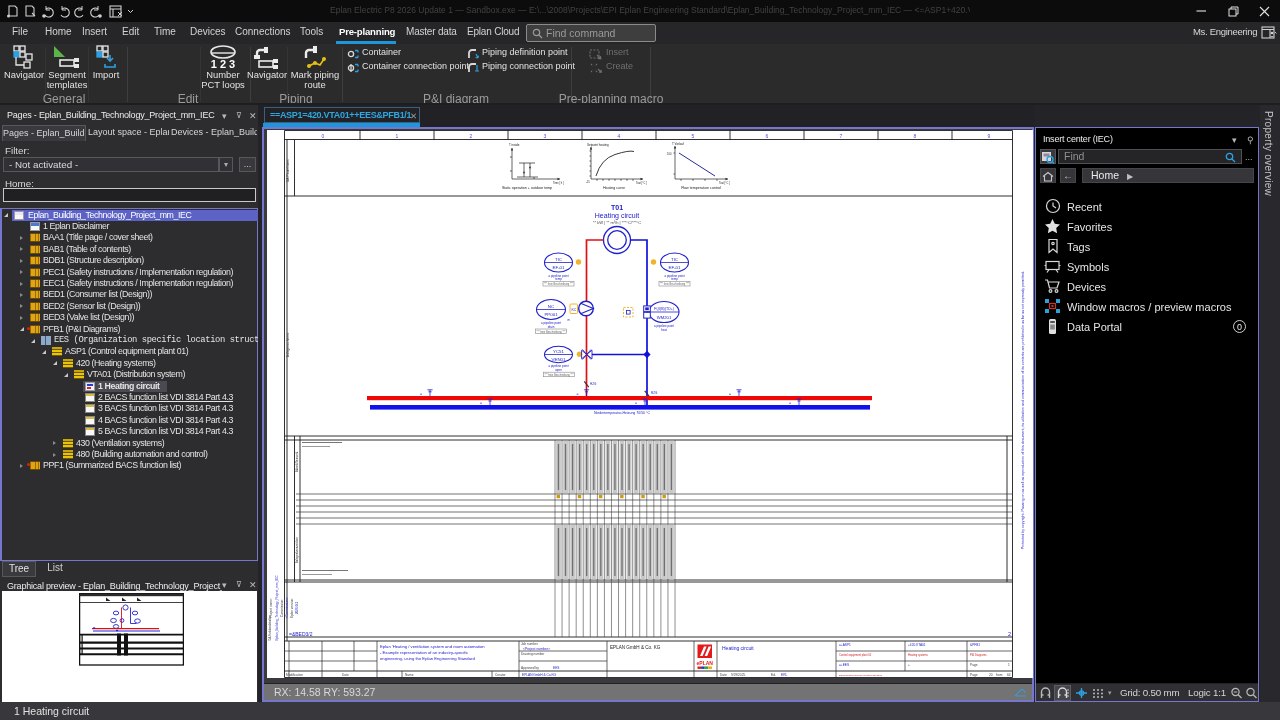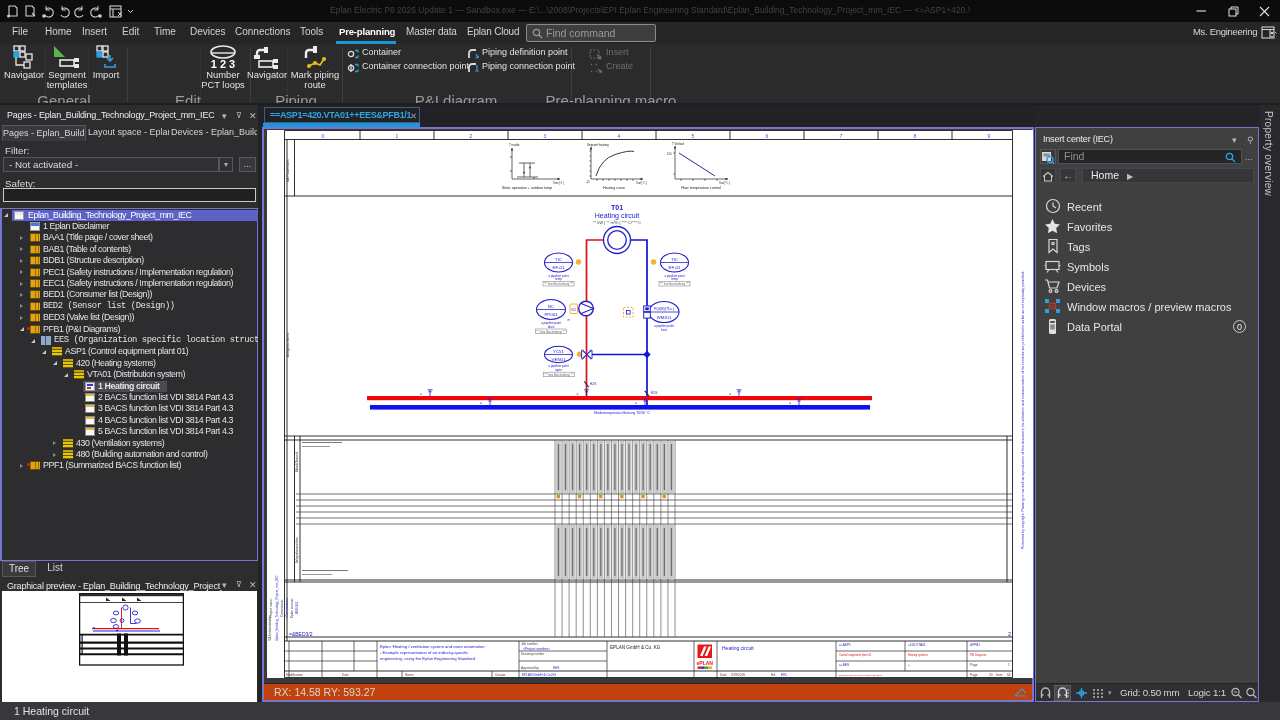--- a/index.html
+++ b/index.html
@@ -9,21 +9,21 @@
 
 #titlebar{position:absolute;left:0;top:0;width:1280px;height:22px;background:#0c0c0c;color:#cfcfcf}
 #titletext{position:absolute;left:330px;top:5px;width:640px;font-size:8.5px;color:#424242;text-align:center;white-space:nowrap;overflow:hidden}
 
 #menubar{position:absolute;left:0;top:22px;width:1280px;height:22px;background:#262628;color:#d2d2d2;font-size:10px}
 .mtab{position:absolute;top:4px;white-space:nowrap}
 #findbox{position:absolute;left:526px;top:2px;width:130px;height:18px;background:#3e3e3e;border:1px solid #8a8a8a;border-radius:2px;color:#9a9a9a;font-size:10.5px;line-height:16px;padding-left:19px}
 
 #ribbon{position:absolute;left:0;top:44px;width:1280px;height:61px;background:#2b2b2c;color:#dcdcdc}
 .rsep{position:absolute;top:3px;width:1px;height:55px;background:#3e3e40}
-.rlabel{position:absolute;top:48px;font-size:15px;color:#9b9b9b;text-align:right;transform:translateX(-50%)}
+.rlabel{position:absolute;top:48px;font-size:12px;color:#9b9b9b;text-align:right;transform:translateX(-50%)}
 .rbtn{position:absolute;top:1px;text-align:center;font-size:9.4px;color:#e2e2e2;line-height:10px}
 .rbtn svg{display:block;margin:0 auto -1px}
 .rsmall{position:absolute;font-size:9px;color:#e2e2e2;white-space:nowrap}
 
 #leftpanel{position:absolute;left:0;top:105px;width:258px;height:597px;background:#2d2d30;color:#e2e2e2;font-size:10.5px}
 .ptitle{font-size:9px;letter-spacing:-0.2px;color:#ececec;padding:5px 0 0 7px;white-space:nowrap;overflow:hidden}
 .hico{position:absolute;top:6px;color:#b9b9b9;font-size:9px}
 .lptab{position:absolute;top:20px;height:16px;font-size:9px;color:#d6d6d6;line-height:15px;text-align:center;white-space:nowrap;overflow:hidden}
 
 .trow{position:absolute;left:0;width:258px;height:11.4px;line-height:11.4px;white-space:nowrap;font-size:8.8px;letter-spacing:-0.4px;color:#e4e4e4}
@@ -34,23 +34,23 @@
 .i-page{background:linear-gradient(180deg,#e8e8ee 0 3px,#f8f8f8 3px 9px);border:1px solid #9a9aa5}
 .i-tbl{background:#f8f8f8;border:1px solid #888;box-shadow:inset 0 2px 0 #d7bc3e}
 .arr-c{position:absolute;top:3.5px;width:0;height:0;border-left:3.5px solid #8a8a8a;border-top:2.5px solid transparent;border-bottom:2.5px solid transparent}
 .arr-e{position:absolute;top:3.5px;width:0;height:0;border-bottom:4.5px solid #c8c8c8;border-left:4.5px solid transparent}
 
 #tabstrip{position:absolute;left:258px;top:105px;width:776px;height:22px;background:#222226}
 #doctab{position:absolute;left:6px;top:2px;width:156px;height:16px;border:1px solid #39607e;color:#2ea7e0;font-size:9px;letter-spacing:-0.3px;font-weight:bold;line-height:15px;padding-left:5px;white-space:nowrap}
 #docunderline{position:absolute;left:5px;top:18px;width:157px;height:4px;background:#1d96dc}
 #canvasbox{position:absolute;left:262px;top:127px;width:772px;height:575px;border:2px solid #7577cf;background:#3a3a3e}
 #page{position:absolute;left:3px;top:1px;width:766px;height:548px;background:#fff}
-#rxbar{position:absolute;left:0px;top:554px;width:768px;height:17px;background:#c2410c;border-top:1px solid #232327;color:#d8d8d8;font-size:10.5px;line-height:17px;padding-left:10px}
-
-#rightpanel{position:absolute;left:1035px;top:127px;width:224px;height:575px;border:1px solid #7577cf;background:#404040;color:#e6e6e6}
+#rxbar{position:absolute;left:0px;top:554px;width:768px;height:17px;background:#737373;border-top:1px solid #232327;color:#d8d8d8;font-size:10.5px;line-height:17px;padding-left:10px}
+
+#rightpanel{position:absolute;left:1035px;top:127px;width:224px;height:575px;border:1px solid #7577cf;background:#000000;color:#e6e6e6}
 .rpitem{position:absolute;left:31px;font-size:11px;white-space:nowrap}
 #propstrip{position:absolute;left:1260px;top:105px;width:20px;height:597px;background:#29292d}
 #propstrip span{position:absolute;left:3px;top:6px;writing-mode:vertical-rl;font-size:10px;color:#c4c4c4;letter-spacing:.3px}
 
 #bottombar{position:absolute;left:0;top:702px;width:1280px;height:18px;background:#38383c;color:#e2e2e2;font-size:10.5px;line-height:18px}
 </style>
 </head>
 <body>
 <div id="app">
 
@@ -254,21 +254,21 @@
  <div class="hico" style="left:222px">▾</div>
       <div class="hico" style="left:236px;font-size:8px">⊽</div>
       <div class="hico" style="left:249px">✕</div>
  <div class="lptab" style="left:2px;width:84px;background:#3a3a3e;border:1px solid #58585c;border-bottom:none">Pages - Eplan_Buildin...</div>
  <div class="lptab" style="left:88px;width:81px">Layout space - Eplan...</div>
  <div class="lptab" style="left:171px;width:86px">Devices - Eplan_Build...</div>
  <div class="abs" style="left:5px;top:40px;font-size:9.8px;color:#d9d9d9">Filter:</div>
  <div class="abs" style="left:3px;top:52px;width:216px;height:15px;background:#313135;border:1px solid #58585c;color:#dcdcdc;font-size:9.8px;line-height:13px;padding-left:5px">- Not activated -</div>
  <div class="abs" style="left:219px;top:52px;width:14px;height:15px;background:#313135;border:1px solid #58585c;color:#aaa;font-size:8px;text-align:center;line-height:13px">▾</div>
  <div class="abs" style="left:239px;top:52px;width:17px;height:15px;background:#39393d;border:1px solid #58585c;color:#ccc;font-size:9px;text-align:center;line-height:12px">...</div>
- <div class="abs" style="left:5px;top:73px;font-size:9.8px;color:#d9d9d9">Safety:</div>
+ <div class="abs" style="left:5px;top:73px;font-size:9.8px;color:#d9d9d9">Home:</div>
  <div class="abs" style="left:3px;top:83px;width:253px;height:14px;background:#202023;border:1px solid #c9c9c9"></div>
 
  <div class="abs" style="left:0;top:103px;width:258px;height:1px;background:#7577cf"></div>
       <div class="abs" style="left:0;top:103px;width:2px;height:353px;background:#7577cf"></div>
       <div class="abs" style="left:256.5px;top:103px;width:1px;height:353px;background:#7577cf"></div>
       <div class="abs" style="left:0;top:455px;width:258px;height:1px;background:#7577cf"></div>
       <div id="tree" class="abs" style="left:0;top:104px;width:258px;height:352px;overflow:hidden">
 <div class="trow" style="top:0.6px">
           <div class="abs" style="left:12px;top:0;width:246px;height:11.4px;background:#5c63c5"></div>
           <span class="arr-e" style="left:4px"></span>
@@ -306,21 +306,21 @@
           <span class="abs" style="left:43px;top:0;">EEC1 (Safety instructions / Implementation regulation)</span>
         </div>
 <div class="trow" style="top:80.4px">
           <span class="arr-c" style="left:20px"></span>
           <span class="ticon i-book" style="left:30px"></span>
           <span class="abs" style="left:43px;top:0;">BED1 (Consumer list (Design))</span>
         </div>
 <div class="trow" style="top:91.8px">
           <span class="arr-c" style="left:20px"></span>
           <span class="ticon i-book" style="left:30px"></span>
-          <span class="abs" style="left:43px;top:0;font-family:Liberation Mono, monospace;">BED2 (Sensor list (Design))</span>
+          <span class="abs" style="left:43px;top:0;">BED2 (Sensor list (Design))</span>
         </div>
 <div class="trow" style="top:103.2px">
           <span class="arr-c" style="left:20px"></span>
           <span class="ticon i-book" style="left:30px"></span>
           <span class="abs" style="left:43px;top:0;">BED3 (Valve list (Design))</span>
         </div>
 <div class="trow" style="top:114.6px">
           <span class="arr-e" style="left:20px"></span>
           <span class="ticon i-book" style="left:30px"></span>
           <span class="abs" style="left:27px;top:3px;width:3px;height:3px;background:#dd2200;border-radius:50%"></span>
@@ -348,21 +348,21 @@
         </div>
 <div class="trow" style="top:171.6px">
           <div class="abs" style="left:83px;top:0;width:84px;height:11.4px;background:#4a4a52"></div>
           <span class="ticon i-page" style="left:85px"></span>
           <span class="abs" style="left:87px;top:3px;width:6px;height:2px;background:#2a3acc"></span>
           <span class="abs" style="left:87px;top:6px;width:4px;height:2px;background:#cc2a2a"></span>
           <span class="abs" style="left:98px;top:0;font-weight:bold;">1 Heating circuit</span>
         </div>
 <div class="trow" style="top:183.0px">
           <span class="ticon i-tbl" style="left:85px"></span>
-          <span class="abs" style="left:98px;top:0;">2 BACS function list VDI 3814 Part 4.3</span>
+          <span class="abs" style="left:98px;top:0;text-decoration:underline;">2 BACS function list VDI 3814 Part 4.3</span>
         </div>
 <div class="trow" style="top:194.4px">
           <span class="ticon i-tbl" style="left:85px"></span>
           <span class="abs" style="left:98px;top:0;">3 BACS function list VDI 3814 Part 4.3</span>
         </div>
 <div class="trow" style="top:205.8px">
           <span class="ticon i-tbl" style="left:85px"></span>
           <span class="abs" style="left:98px;top:0;">4 BACS function list VDI 3814 Part 4.3</span>
         </div>
 <div class="trow" style="top:217.2px">

